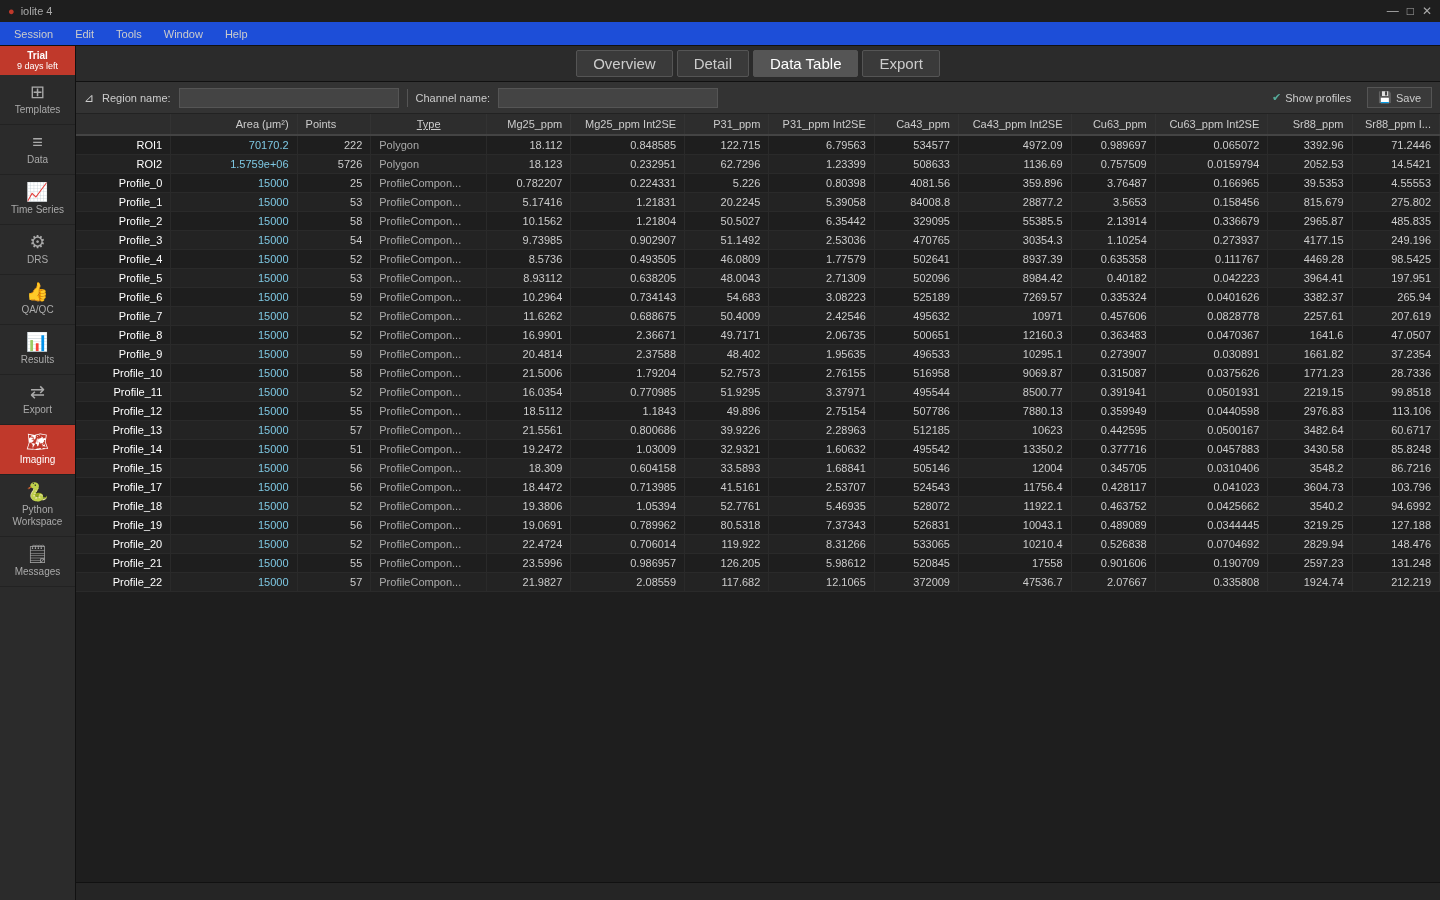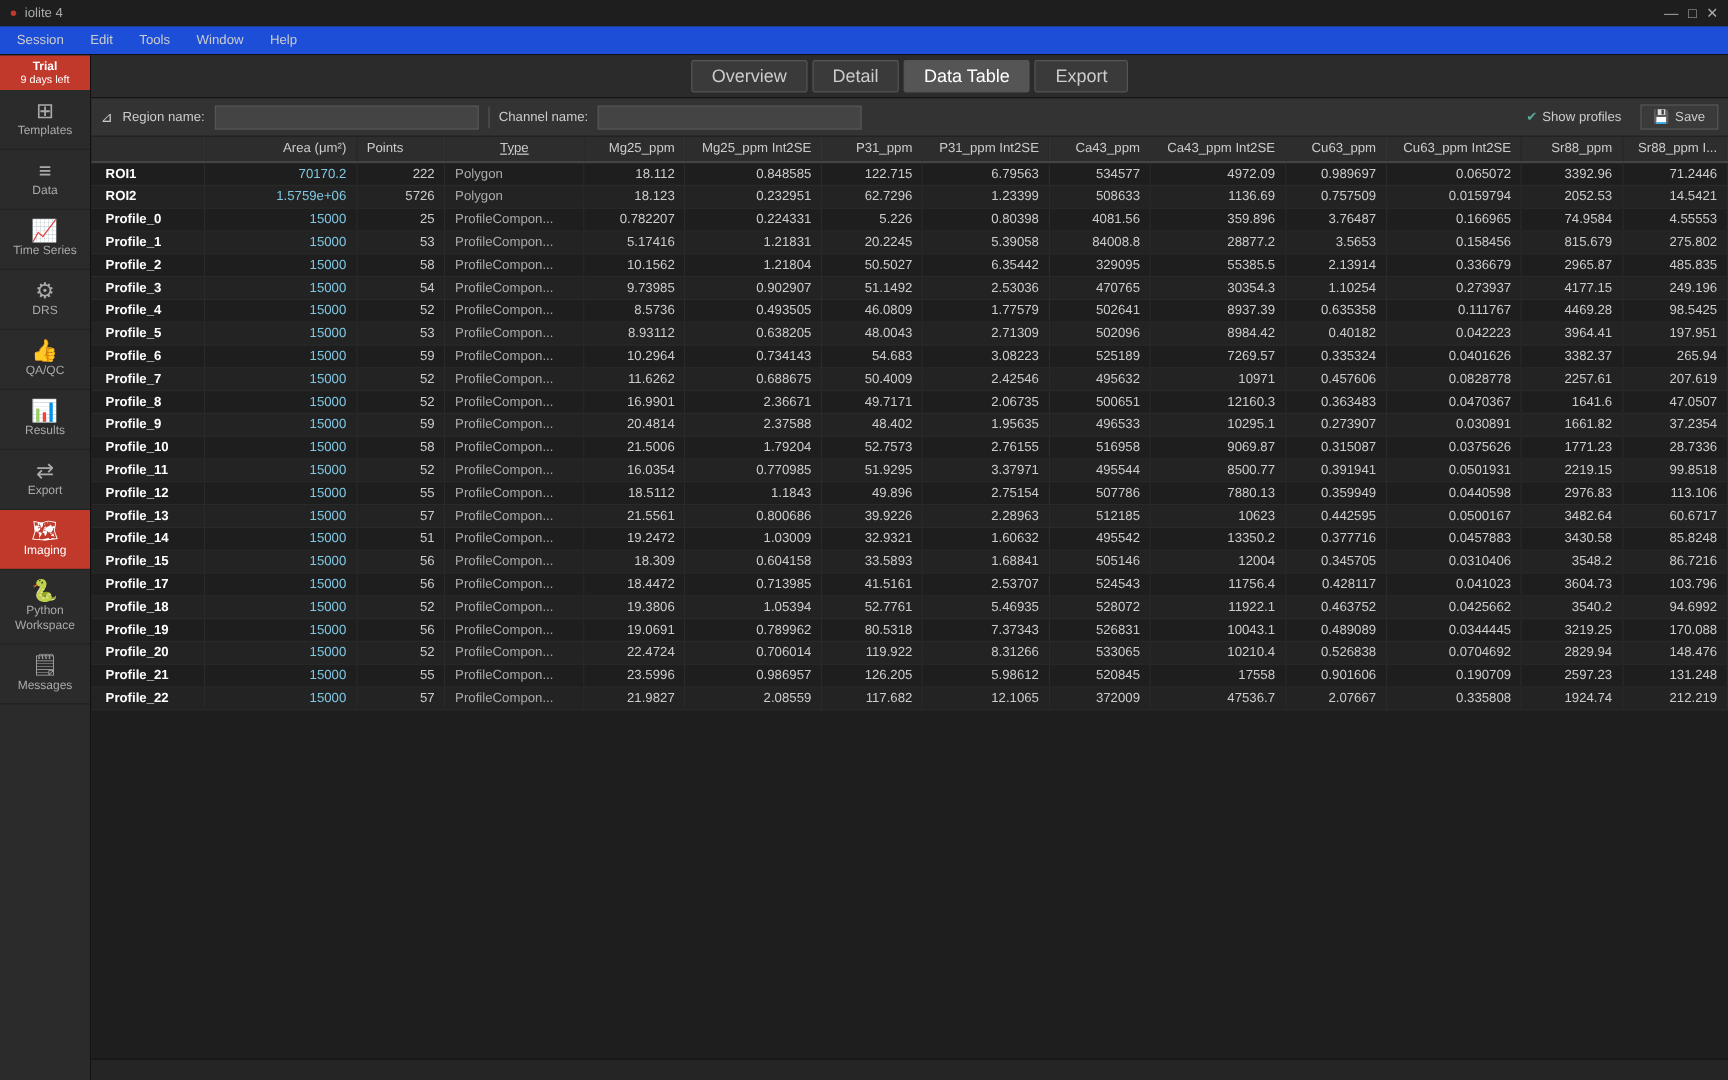--- a/index.html
+++ b/index.html
@@ -48,21 +48,21 @@
     table { border-collapse: collapse; width: max-content; min-width: 100%; }
     thead tr { background: #2d2d2d; position: sticky; top: 0; z-index: 10; }
     thead th { padding: 4px 8px; text-align: right; font-weight: normal; font-size: 11px; color: #ccc; border-right: 1px solid #333; border-bottom: 2px solid #444; white-space: nowrap; min-width: 80px; cursor: pointer; user-select: none; }
     thead th:first-child { text-align: left; min-width: 90px; }
     thead th:nth-child(2) { text-align: right; min-width: 120px; }
     thead th:nth-child(3) { text-align: left; min-width: 70px; }
     thead th:nth-child(4) { text-align: center; min-width: 110px; text-decoration: underline; }
     tbody tr { background: #1e1e1e; border-bottom: 1px solid #2a2a2a; }
     tbody tr:nth-child(even) { background: #232323; }
     tbody td { padding: 3px 8px; text-align: right; font-size: 11px; color: #ccc; border-right: 1px solid #2a2a2a; white-space: nowrap; }
-    tbody td:first-child { text-align: left; color: #fff; font-weight: 700; padding-left: 12px; }
+    tbody td:first-child { text-align: right; color: #fff; font-weight: 400; padding-left: 12px; }
     tbody td:nth-child(2) { color: #7ec8e3; }
     tbody td:nth-child(3) { color: #ccc; }
     tbody td:nth-child(4) { text-align: left; color: #aaa; }
 
     
     #table-wrapper::-webkit-scrollbar { width: 10px; height: 10px; }
     #table-wrapper::-webkit-scrollbar-track { background: #2b2b2b; }
     #table-wrapper::-webkit-scrollbar-thumb { background: #555; border-radius: 2px; }
     #table-wrapper::-webkit-scrollbar-corner { background: #2b2b2b; }
 
@@ -227,21 +227,21 @@
               <td>25</td>
               <td>ProfileCompon...</td>
               <td>0.782207</td>
               <td>0.224331</td>
               <td>5.226</td>
               <td>0.80398</td>
               <td>4081.56</td>
               <td>359.896</td>
               <td>3.76487</td>
               <td>0.166965</td>
-              <td>74.9584</td>
+              <td>39.5353</td>
               <td>4.55553</td>
             </tr>
             <tr>
               <td>Profile_1</td>
               <td>15000</td>
               <td>53</td>
               <td>ProfileCompon...</td>
               <td>5.17416</td>
               <td>1.21831</td>
               <td>20.2245</td>
@@ -516,21 +516,21 @@
               <td>ProfileCompon...</td>
               <td>19.0691</td>
               <td>0.789962</td>
               <td>80.5318</td>
               <td>7.37343</td>
               <td>526831</td>
               <td>10043.1</td>
               <td>0.489089</td>
               <td>0.0344445</td>
               <td>3219.25</td>
-              <td>170.088</td>
+              <td>127.188</td>
             </tr>
             <tr>
               <td>Profile_20</td>
               <td>15000</td>
               <td>52</td>
               <td>ProfileCompon...</td>
               <td>22.4724</td>
               <td>0.706014</td>
               <td>119.922</td>
               <td>8.31266</td>

